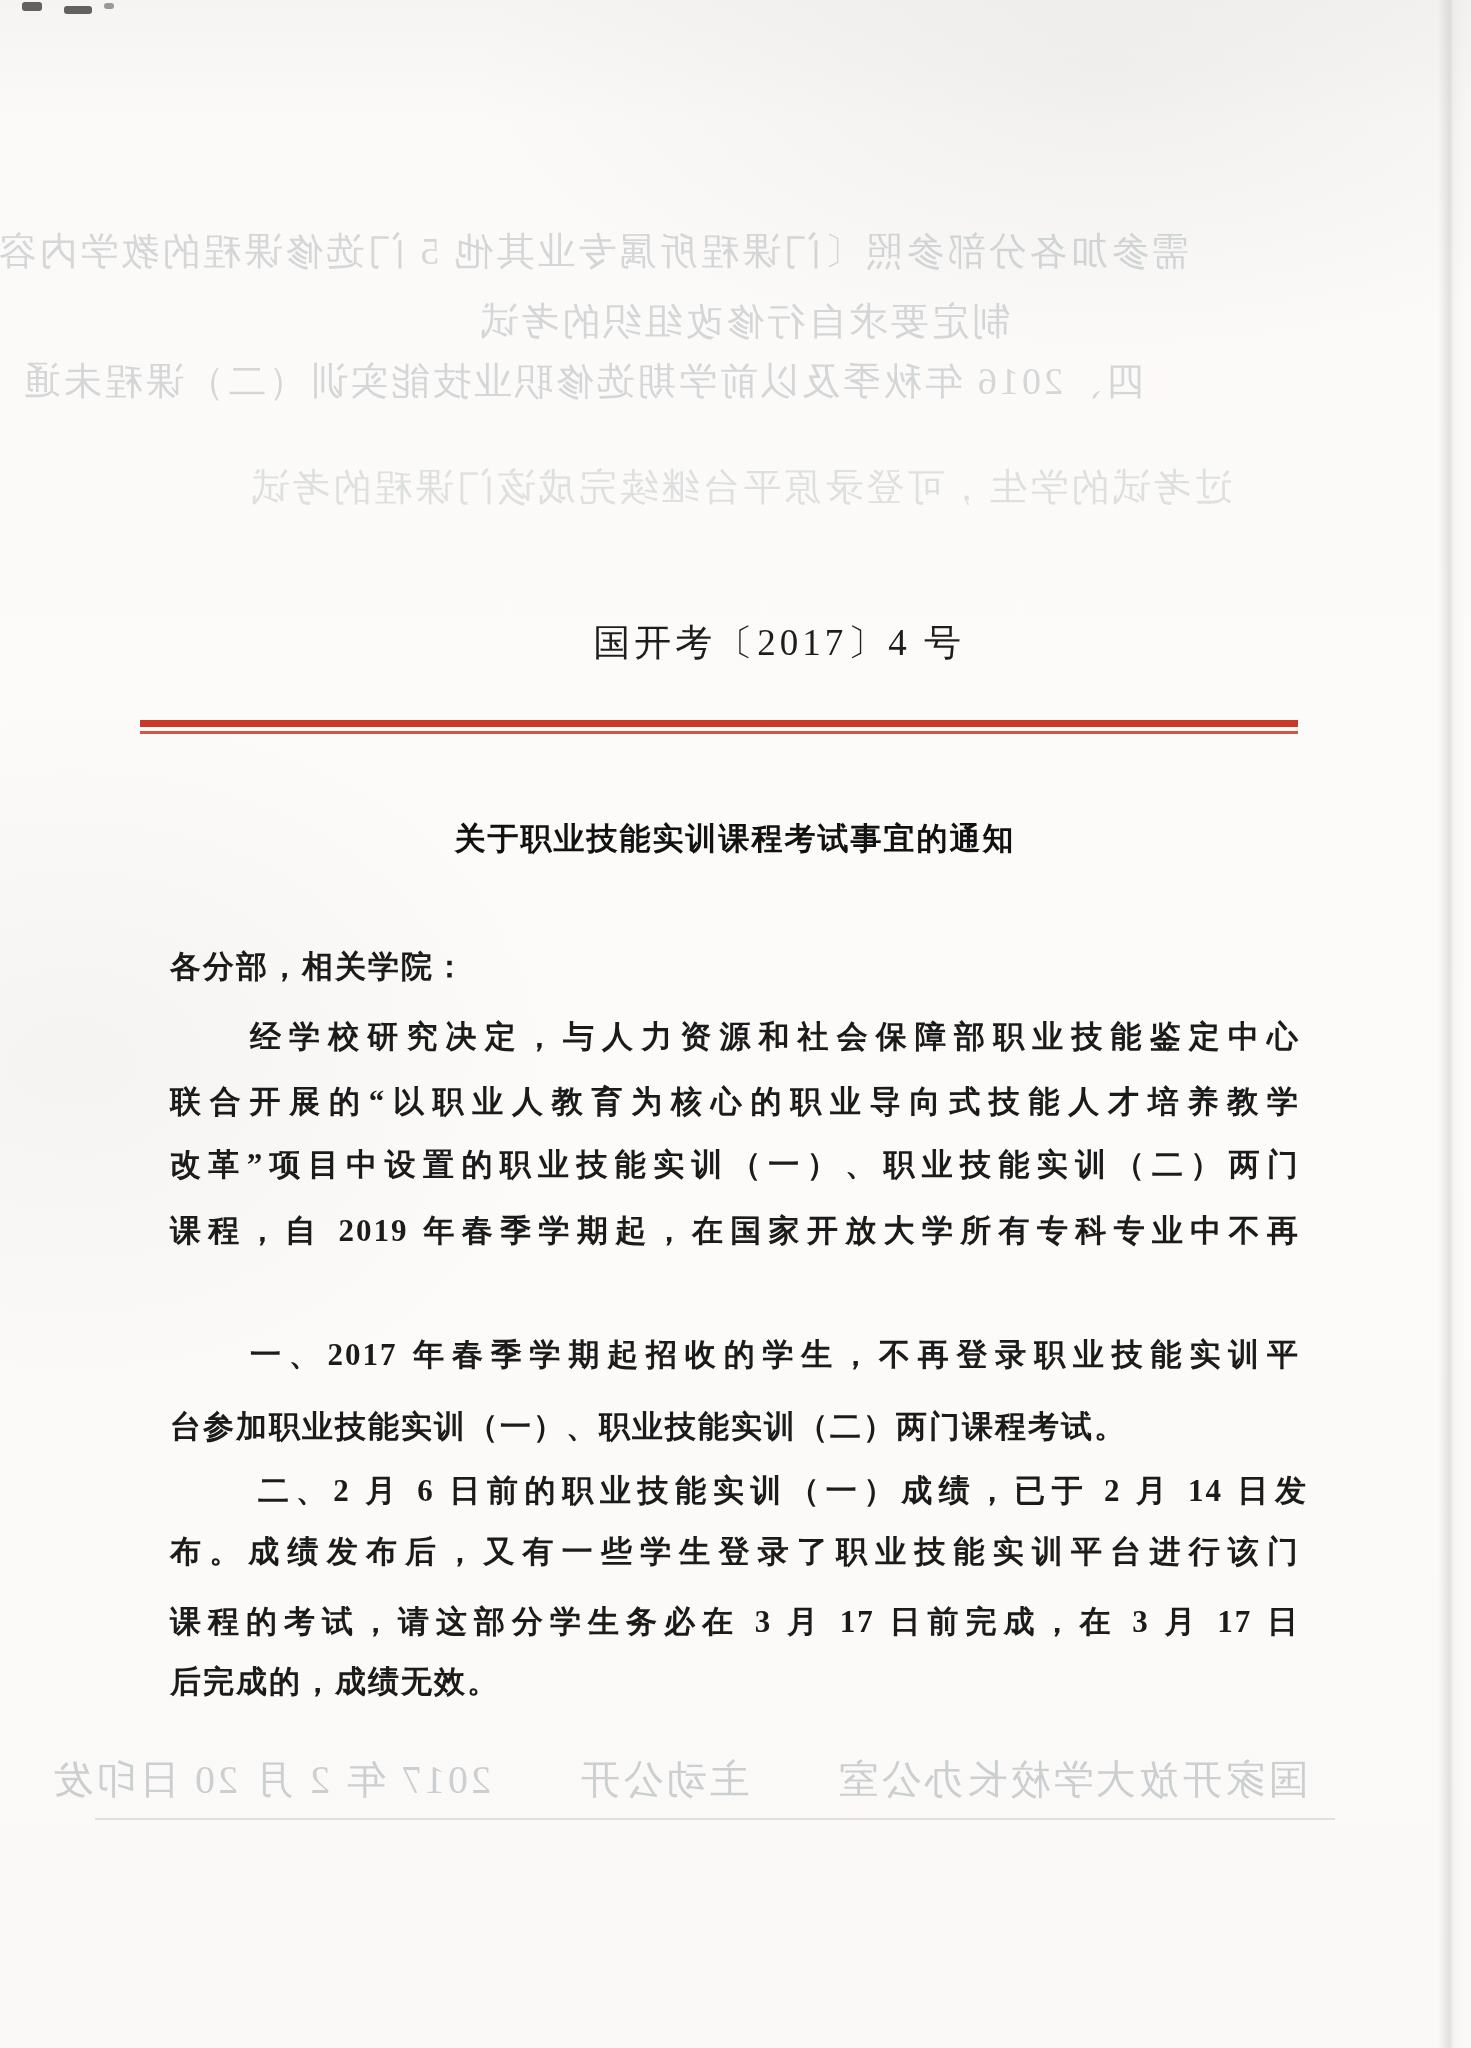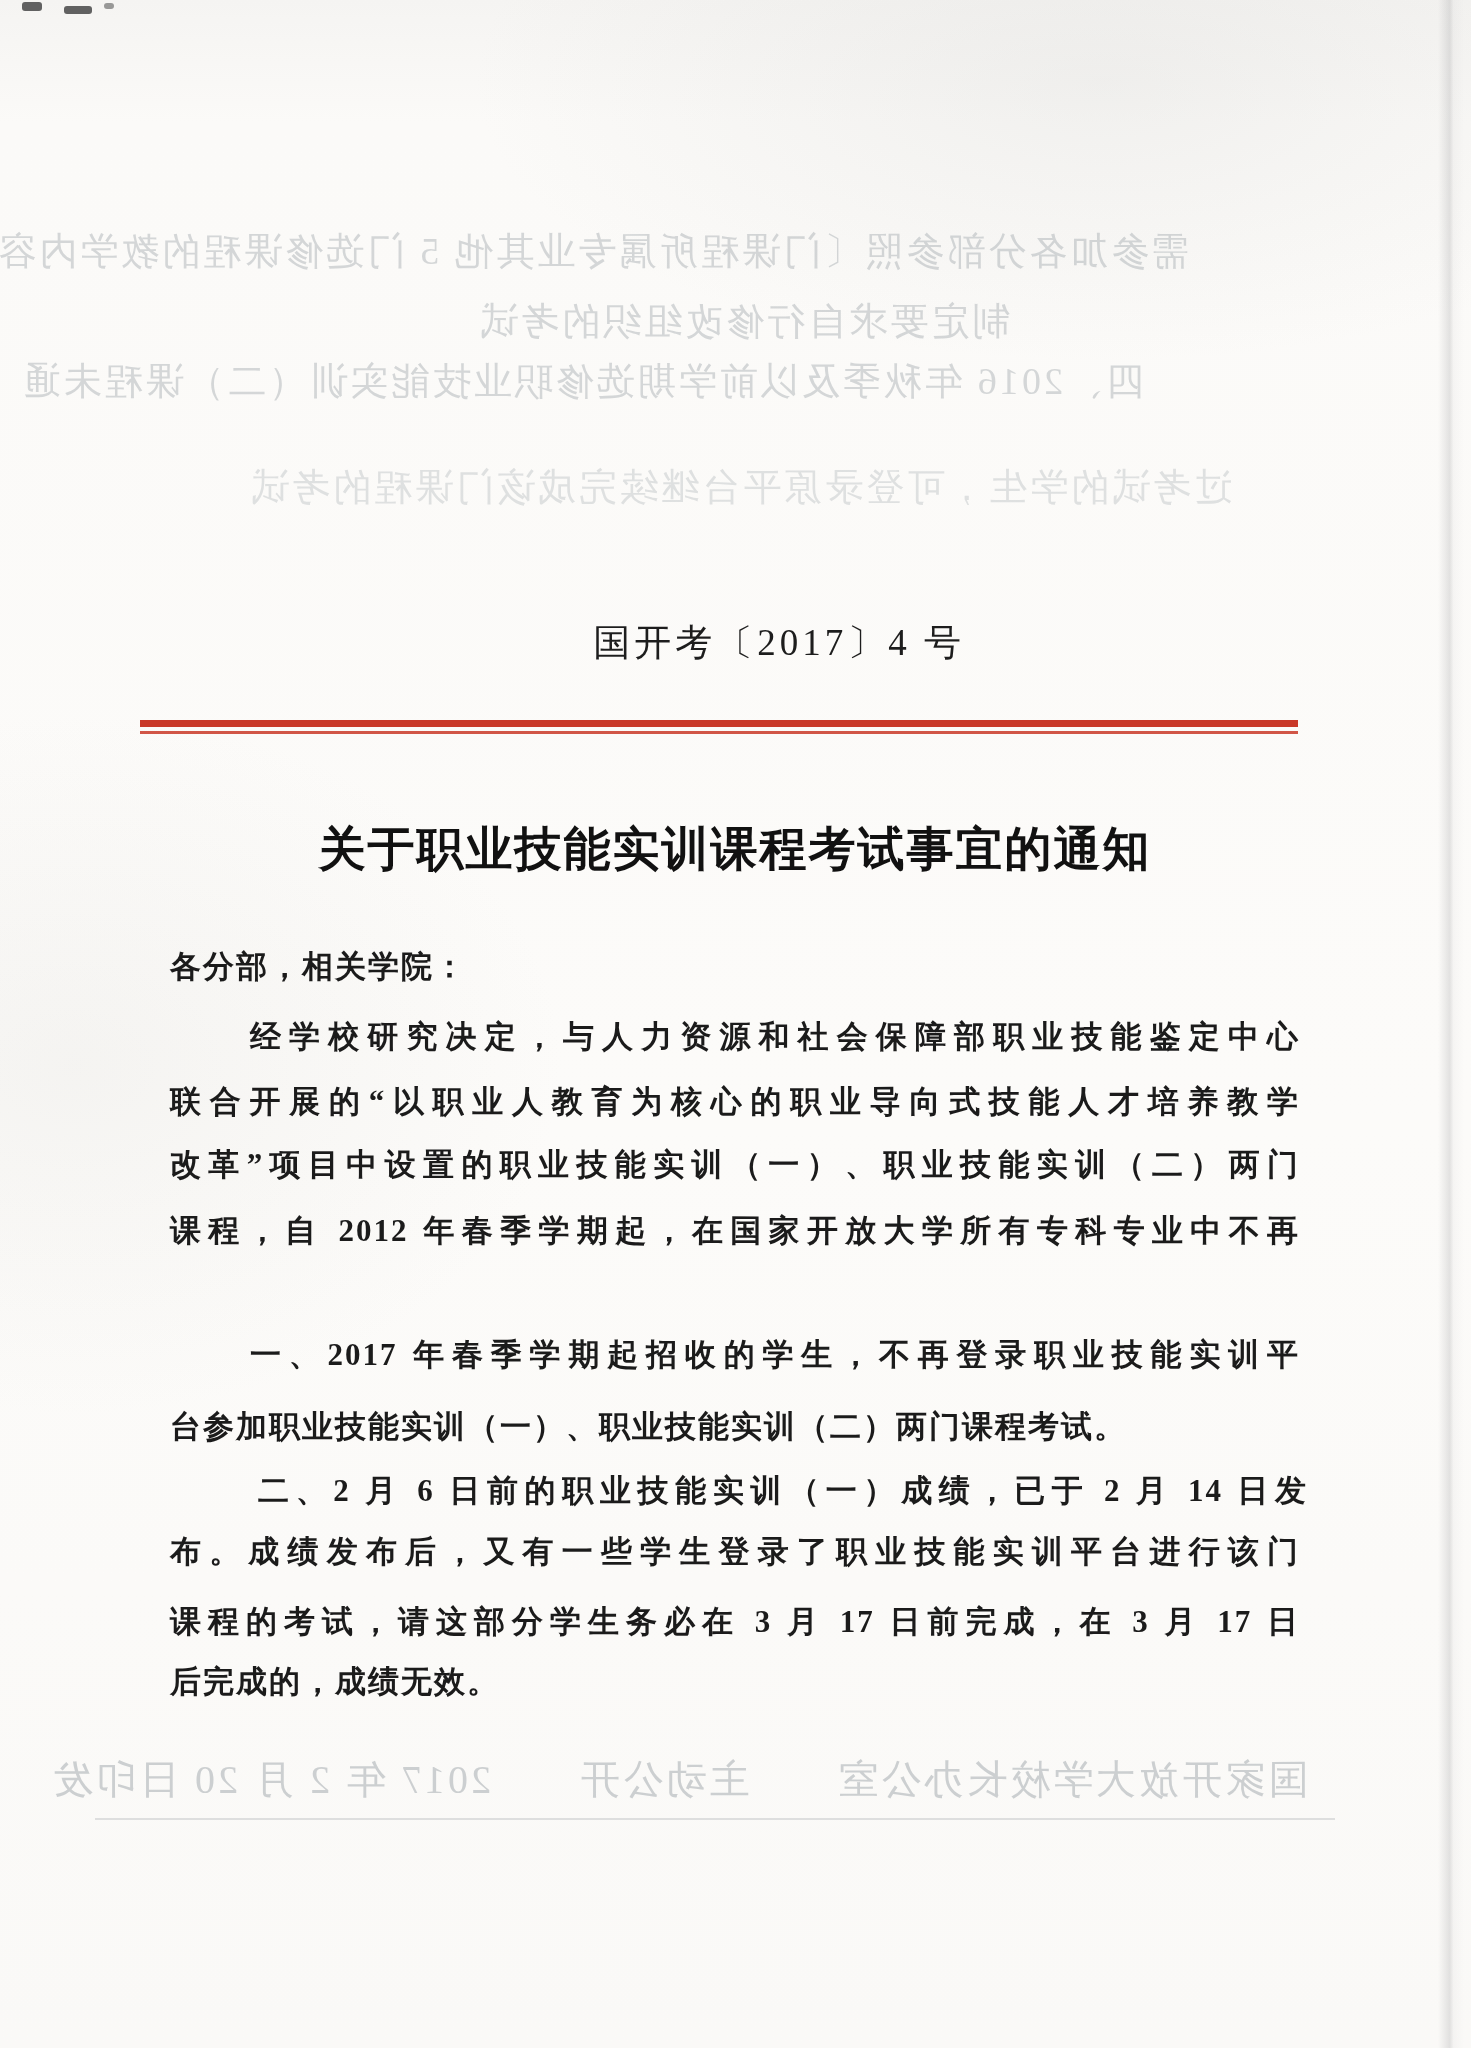--- a/index.html
+++ b/index.html
@@ -49,21 +49,21 @@
     position:absolute;left:170px;top:618px;width:1130px;
     padding-left:44px;
     font-size:37px;color:#1d1d1d;
     letter-spacing:4px;
     text-align:center;z-index:3;
   }
   .rule-thick{position:absolute;left:140px;top:720px;width:1158px;height:7px;background:#c93828;z-index:3;}
   .rule-thin{position:absolute;left:140px;top:731px;width:1158px;height:3px;background:#c93828;opacity:.85;z-index:3;}
   .notice-title{
     position:absolute;left:170px;top:818px;width:1130px;
-    font-size:47px;font-weight:700;color:#111;
+    font-size:31px;font-weight:700;color:#111;
     font-family:"Liberation Sans","DejaVu Sans",sans-serif;
     letter-spacing:2px;text-align:center;z-index:3;
   }
   .bodyline{
     position:absolute;left:170px;width:1130px;
     font-size:31px;color:#1b1b1b;
     letter-spacing:2px;line-height:1.2;
     white-space:normal;z-index:3;font-weight:bold;
   }
   .jl{text-align:justify;text-align-last:justify;}
@@ -91,21 +91,21 @@
 
   <div class="rule-thick"></div>
   <div class="rule-thin"></div>
 
   <div class="notice-title">关于职业技能实训课程考试事宜的通知</div>
 
   <div class="bodyline" style="top:948px;">各分部，相关学院：</div>
   <div class="bodyline jl" style="top:1083px;">联合开展的“以职业人教育为核心的职业导向式技能人才培养教学</div>
   <div class="bodyline jl indent" style="top:1018px;">经学校研究决定，与人力资源和社会保障部职业技能鉴定中心</div>
   <div class="bodyline jl" style="top:1146px;">改革”项目中设置的职业技能实训（一）、职业技能实训（二）两门</div>
-  <div class="bodyline jl" style="top:1212px;">课程，自 2012 年春季学期起，在国家开放大学所有专科专业中不再</div>
+  <div class="bodyline jl" style="top:1212px;">课程，自 2019 年春季学期起，在国家开放大学所有专科专业中不再</div>
   <div class="bodyline jl indent" style="top:1336px;">一、2017 年春季学期起招收的学生，不再登录职业技能实训平</div>
   <div class="bodyline" style="top:1408px;">台参加职业技能实训（一）、职业技能实训（二）两门课程考试。</div>
   <div class="bodyline jl indent" style="top:1472px;margin-left:8px;">二、2 月 6 日前的职业技能实训（一）成绩，已于 2 月 14 日发</div>
   <div class="bodyline jl" style="top:1533px;">布。成绩发布后，又有一些学生登录了职业技能实训平台进行该门</div>
   <div class="bodyline jl" style="top:1603px;">课程的考试，请这部分学生务必在 3 月 17 日前完成，在 3 月 17 日</div>
   <div class="bodyline" style="top:1663px;">后完成的，成绩无效。</div>
 
 </div>
 
 </body></html>

